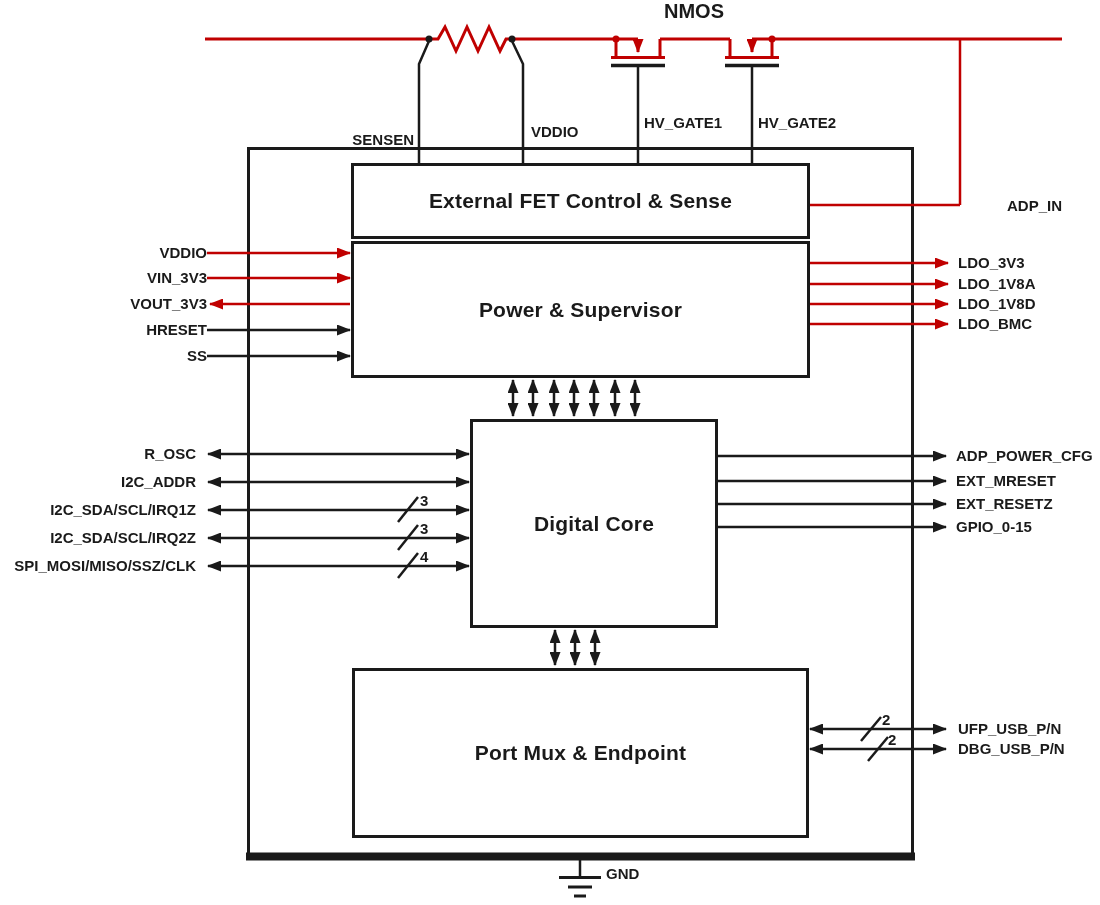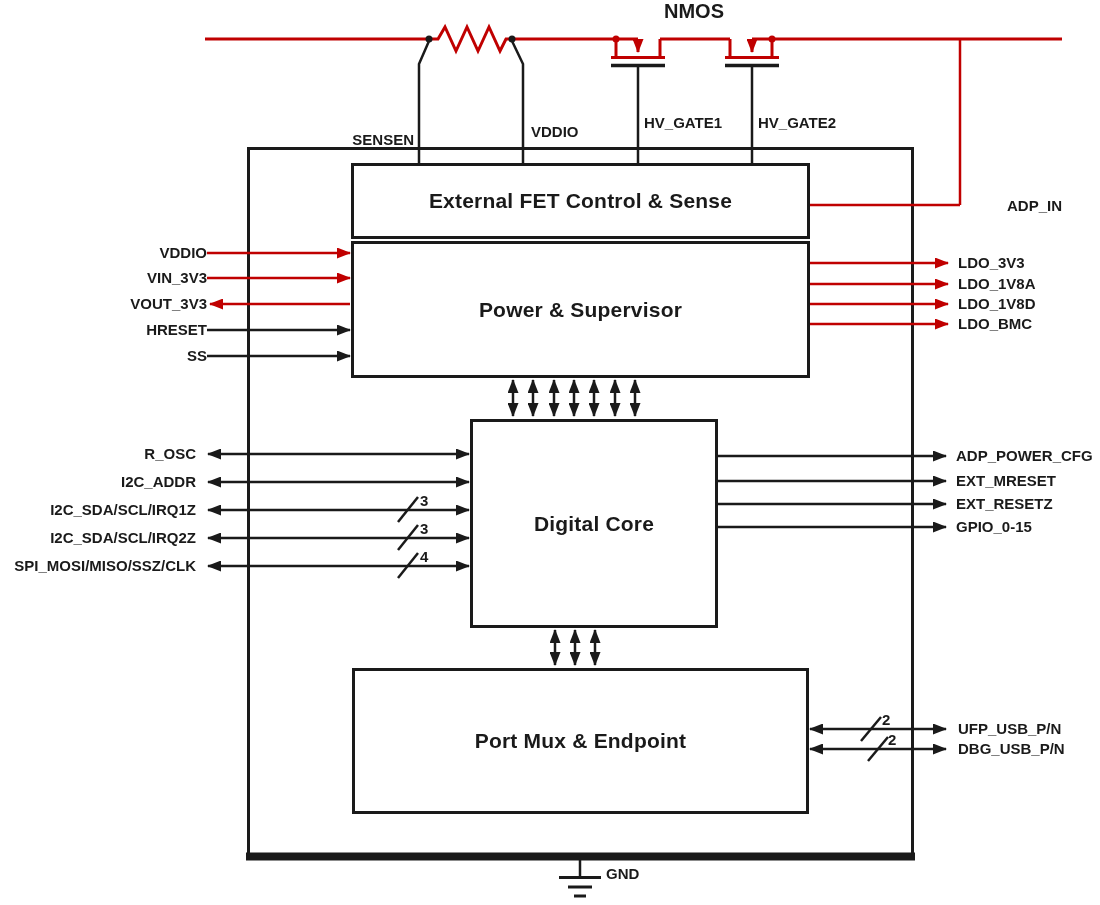--- a/index.html
+++ b/index.html
@@ -144,21 +144,21 @@
 
   <div class="block" style="left:351px;top:163px;width:459px;height:76px;">
     <span>External FET Control &amp; Sense</span>
   </div>
   <div class="block" style="left:351px;top:241px;width:459px;height:137px;">
     <span>Power &amp; Supervisor</span>
   </div>
   <div class="block" style="left:470px;top:419px;width:248px;height:209px;">
     <span>Digital Core</span>
   </div>
-  <div class="block" style="left:352px;top:668px;width:457px;height:146px;">
+  <div class="block" style="left:352px;top:668px;width:457px;height:170px;">
     <span>Port Mux &amp; Endpoint</span>
   </div>
 
   <div class="lbl big" style="left:664px;top:2px;">NMOS</div>
   <div class="lbl" style="right:686px;top:123px;margin-top:8px;">SENSEN</div>
   <div class="lbl" style="left:531px;top:123px;">VDDIO</div>
   <div class="lbl" style="left:644px;top:114px;">HV_GATE1</div>
   <div class="lbl" style="left:758px;top:114px;">HV_GATE2</div>
   <div class="lbl" style="left:1007px;top:197px;">ADP_IN</div>
 

